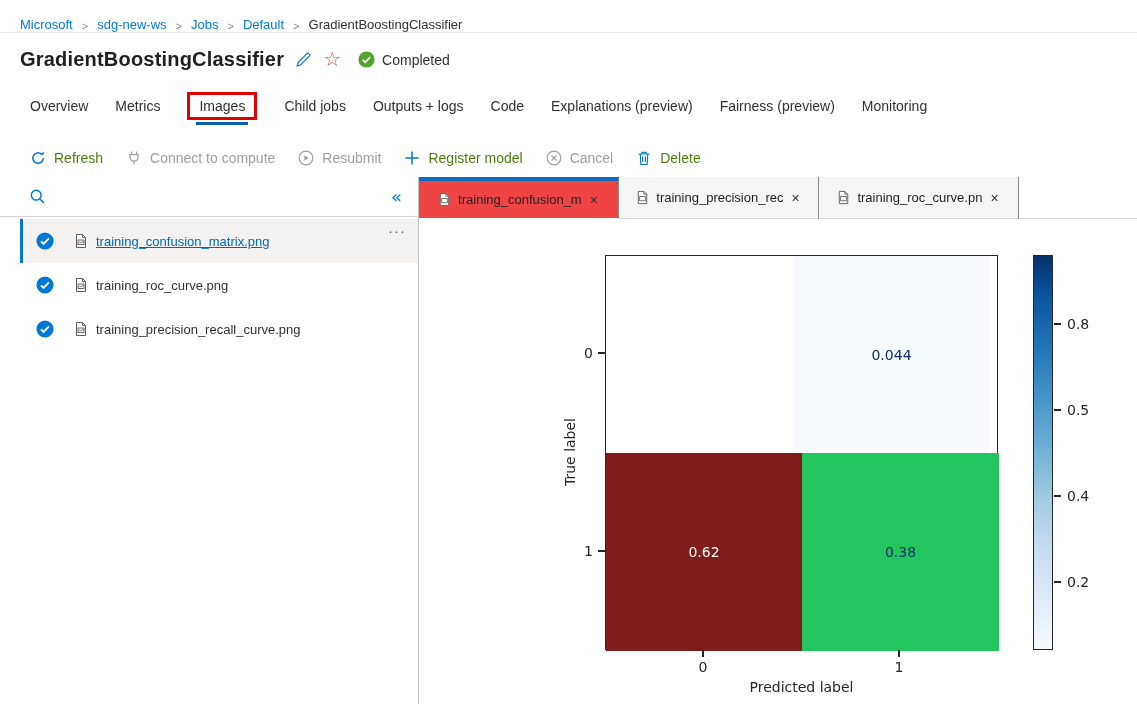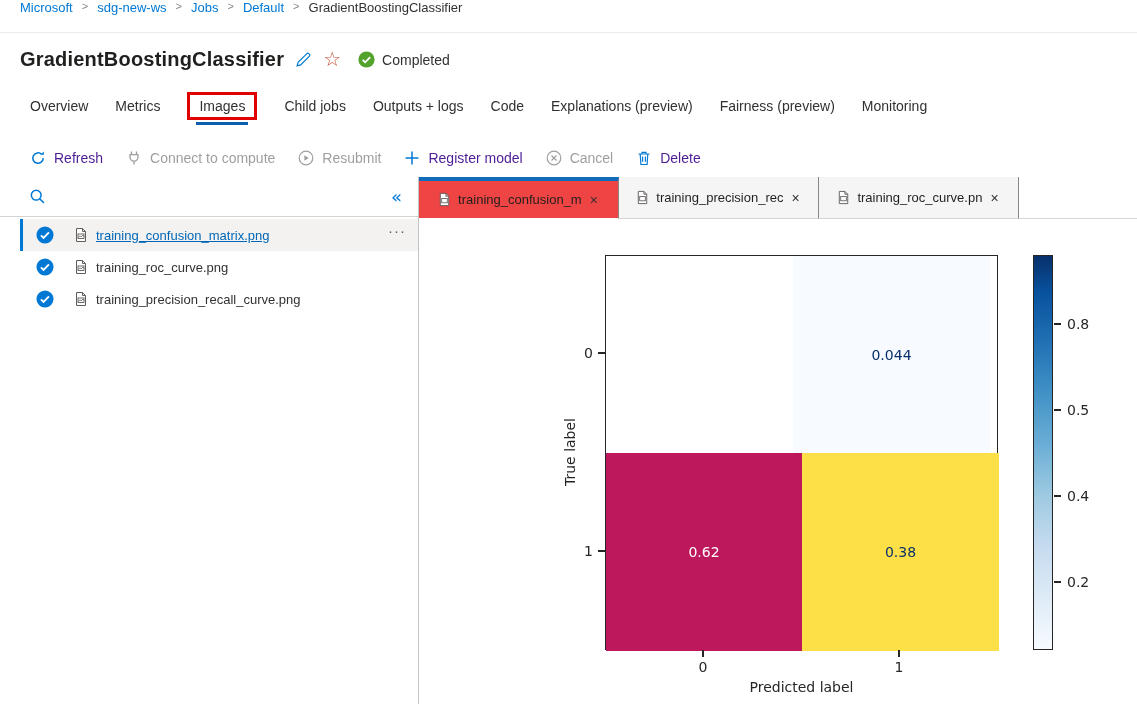--- a/index.html
+++ b/index.html
@@ -6,21 +6,21 @@
   html,body { margin:0; padding:0; }
   body {
     width:1137px; height:704px; position:relative; overflow:hidden;
     background:#ffffff; font-family:"Liberation Sans", sans-serif; color:#323130;
   }
   svg { display:block; }
 
   
   .breadcrumb {
     position:absolute; top:0; left:0; right:0; height:33px;
-    display:flex; align-items:flex-start; gap:9px; padding-left:20px;
+    display:flex; align-items:flex-end; gap:9px; padding-left:20px;
     font-size:13px; border-bottom:1px solid #ebebeb; background:#fff;
   }
   .crumb { color:#0078d4; cursor:pointer; }
   .crumb-sep { color:#8a8886; font-size:11px; }
   .crumb.current { color:#323130; cursor:default; }
 
   
   .title-row { position:absolute; top:44px; left:20px; height:30px; display:flex; align-items:center; gap:11px; }
   .page-title { font-size:20px; font-weight:700; color:#201f1e; letter-spacing:0.2px; }
   .icon-btn { cursor:pointer; display:flex; align-items:center; }
@@ -30,34 +30,34 @@
   
   .nav-tabs { position:absolute; top:88px; left:30px; height:36px; display:flex; align-items:center; gap:27px; font-size:14px; }
   .nav-tab { cursor:pointer; white-space:nowrap; padding:4px 0; }
   .nav-tab.annotated { border:3px solid #e00000; padding:3px 9px; position:relative; }
   .nav-tab.annotated::after {
     content:""; position:absolute; left:6px; right:6px; bottom:-8px; height:3px; background:#0b5fb0;
   }
 
   
   .toolbar { position:absolute; top:141px; left:30px; height:34px; display:flex; align-items:center; gap:23px; font-size:14px; }
-  .tb-item { display:flex; align-items:center; gap:8px; cursor:pointer; color:#4c1d95; white-space:nowrap; }
+  .tb-item { display:flex; align-items:center; gap:8px; cursor:pointer; color:#4d7c0f; white-space:nowrap; }
   .tb-item.disabled { color:#a19f9d; }
 
   
   .content { position:absolute; top:177px; left:0; right:0; bottom:0; display:flex; }
   .left-panel { width:419px; border-right:1px solid #c6c4c2; display:flex; flex-direction:column; background:#fff; }
   .panel-toolbar {
     height:40px; flex:0 0 40px; display:flex; align-items:center; justify-content:space-between;
     padding:0 16px 0 29px; border-bottom:1px solid #d6d4d2;
   }
   .collapse-glyph { color:#0078d4; font-size:18px; cursor:pointer; line-height:1; font-family:"DejaVu Sans", sans-serif; }
   .file-list { padding-top:2px; }
   .file-row {
-    height:32px; display:flex; align-items:center; margin-left:20px; padding-left:16px;
+    height:44px; display:flex; align-items:center; margin-left:20px; padding-left:16px;
     font-size:13px; color:#323130; position:relative; cursor:pointer;
   }
   .file-row.selected { background:#f3f2f1; border-left:3px solid #0078d4; padding-left:13px; }
   .file-row .chk { margin-right:19px; flex:0 0 auto; }
   .file-row .ficon { margin-right:7px; flex:0 0 auto; }
   .file-name { white-space:nowrap; }
   .file-name.link { color:#0067b8; text-decoration:underline; }
   .more-btn { position:absolute; right:12px; top:3px; color:#605e5c; font-size:15px; letter-spacing:1px; cursor:pointer; }
 
   
@@ -280,22 +280,22 @@
         <span class="tab-label">training_roc_curve.pn</span>
         <span class="close-x">×</span>
       </div>
       <div class="tab-filler"></div>
     </div>
 
     <div class="chart-area">
 
       <div class="hm-grid">
         <div class="hm-cell c01" style="background: rgb(247, 251, 255); color: rgb(8, 48, 107);">0.044</div>
-        <div class="hm-cell c10" style="background: #be185d; color: rgb(255, 255, 255);">0.62</div>
-        <div class="hm-cell c11" style="background: #fde047; color: rgb(8, 48, 107);">0.38</div>
+        <div class="hm-cell c10" style="background: #7f1d1d; color: rgb(255, 255, 255);">0.62</div>
+        <div class="hm-cell c11" style="background: #22c55e; color: rgb(8, 48, 107);">0.38</div>
       </div>
 
       <div class="ymark" style="top:133px;"></div>
       <div class="ymark" style="top:331px;"></div>
       <div class="tick-label" style="left:148px; top:126px; width:26px; text-align:right;">0</div>
       <div class="tick-label" style="left:148px; top:324px; width:26px; text-align:right;">1</div>
       <div class="hm-ylabel">True label</div>
 
       <div class="xmark" style="left:283px;"></div>
       <div class="xmark" style="left:479px;"></div>

